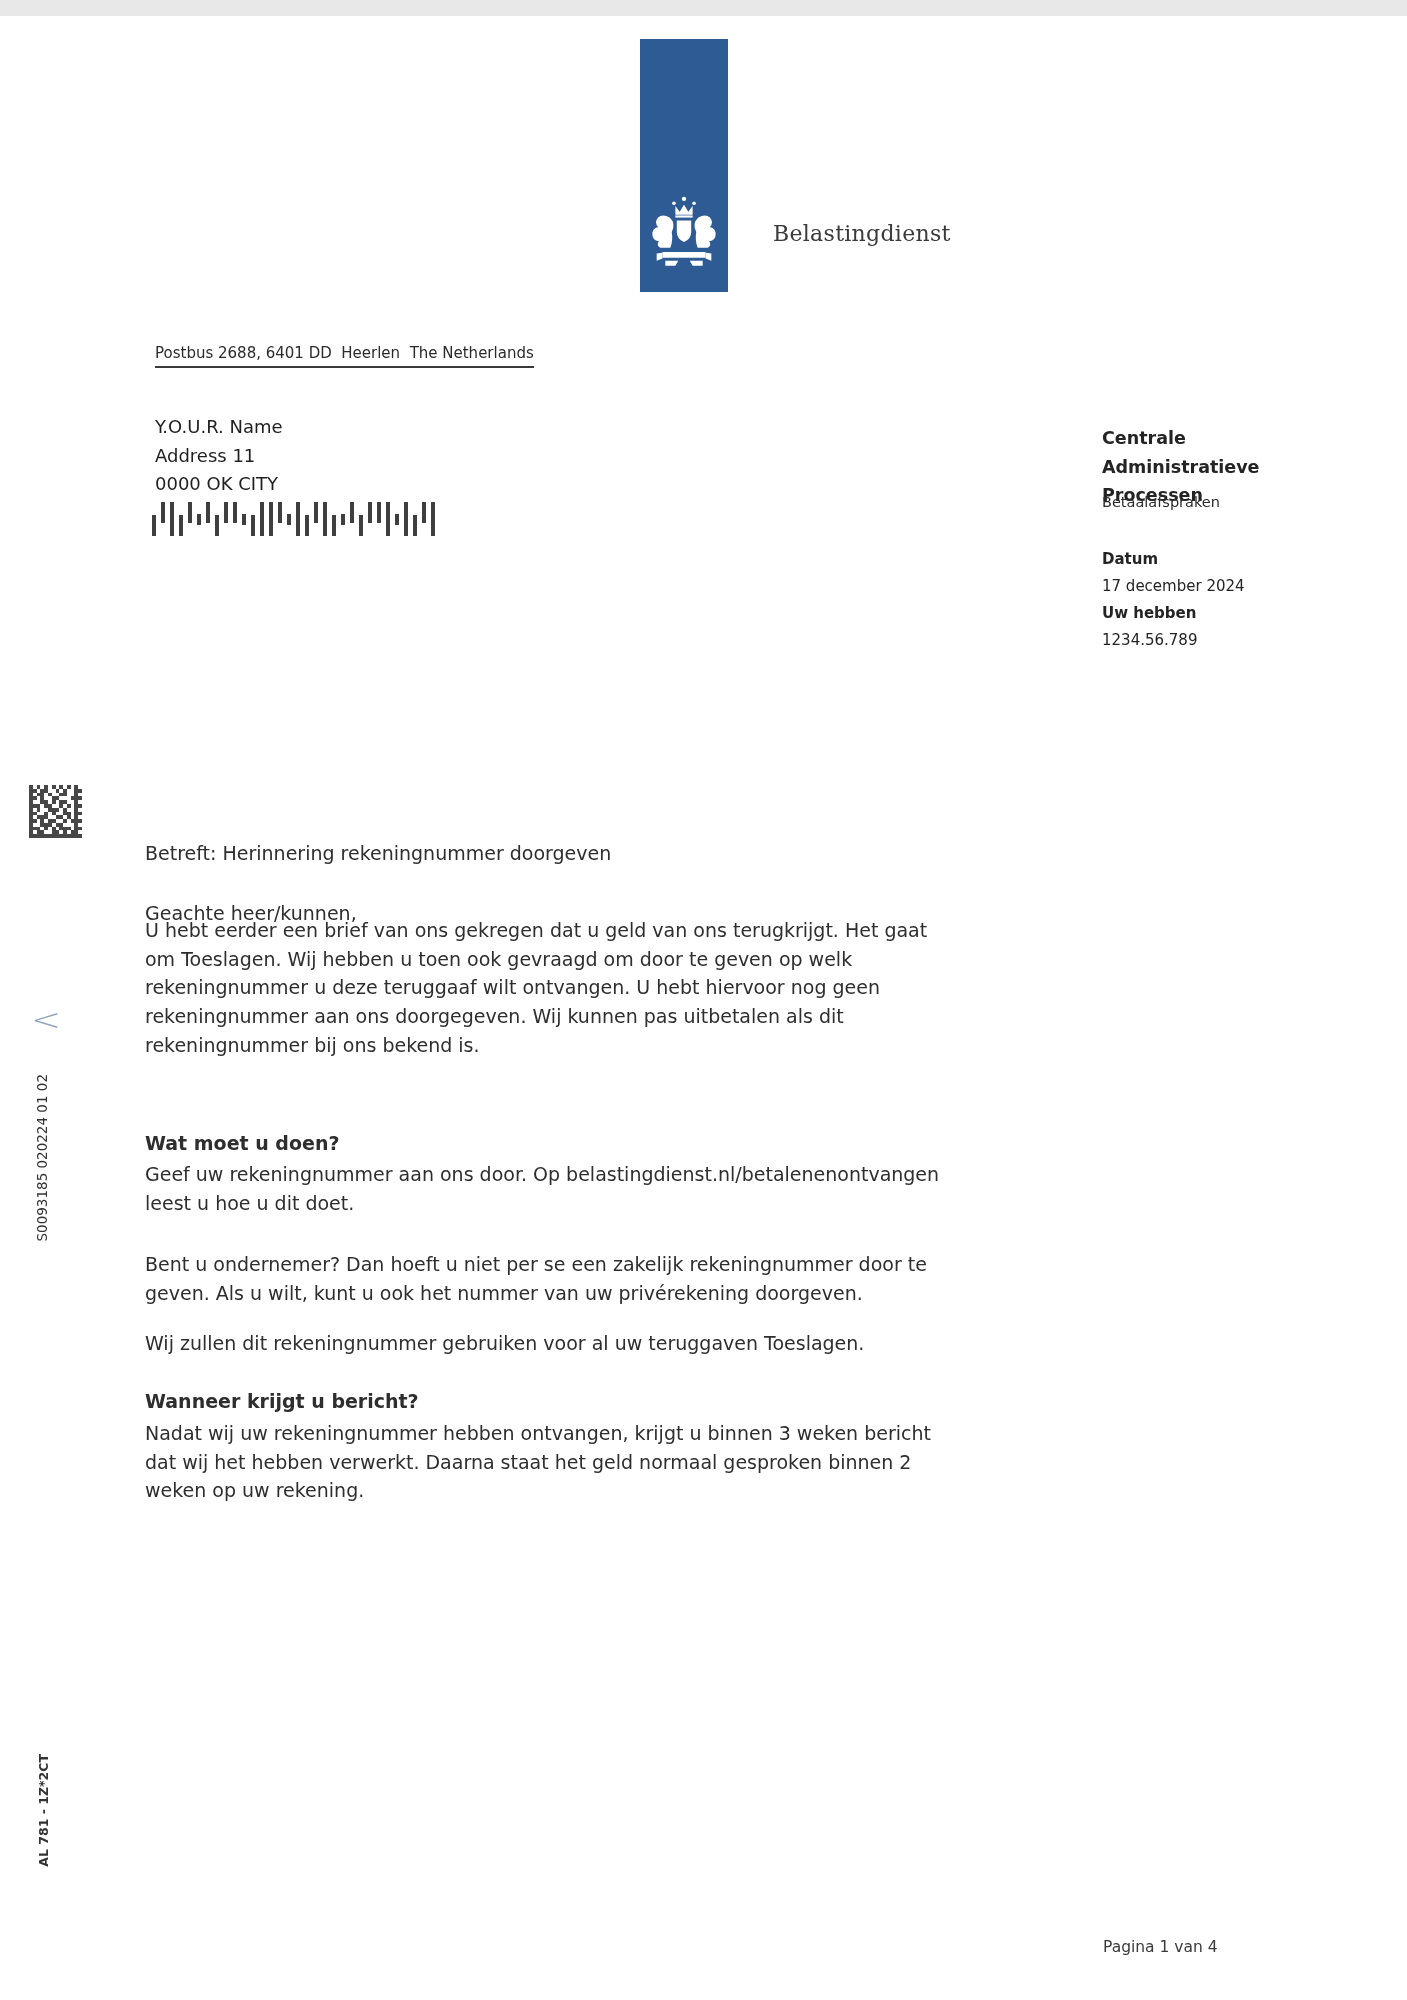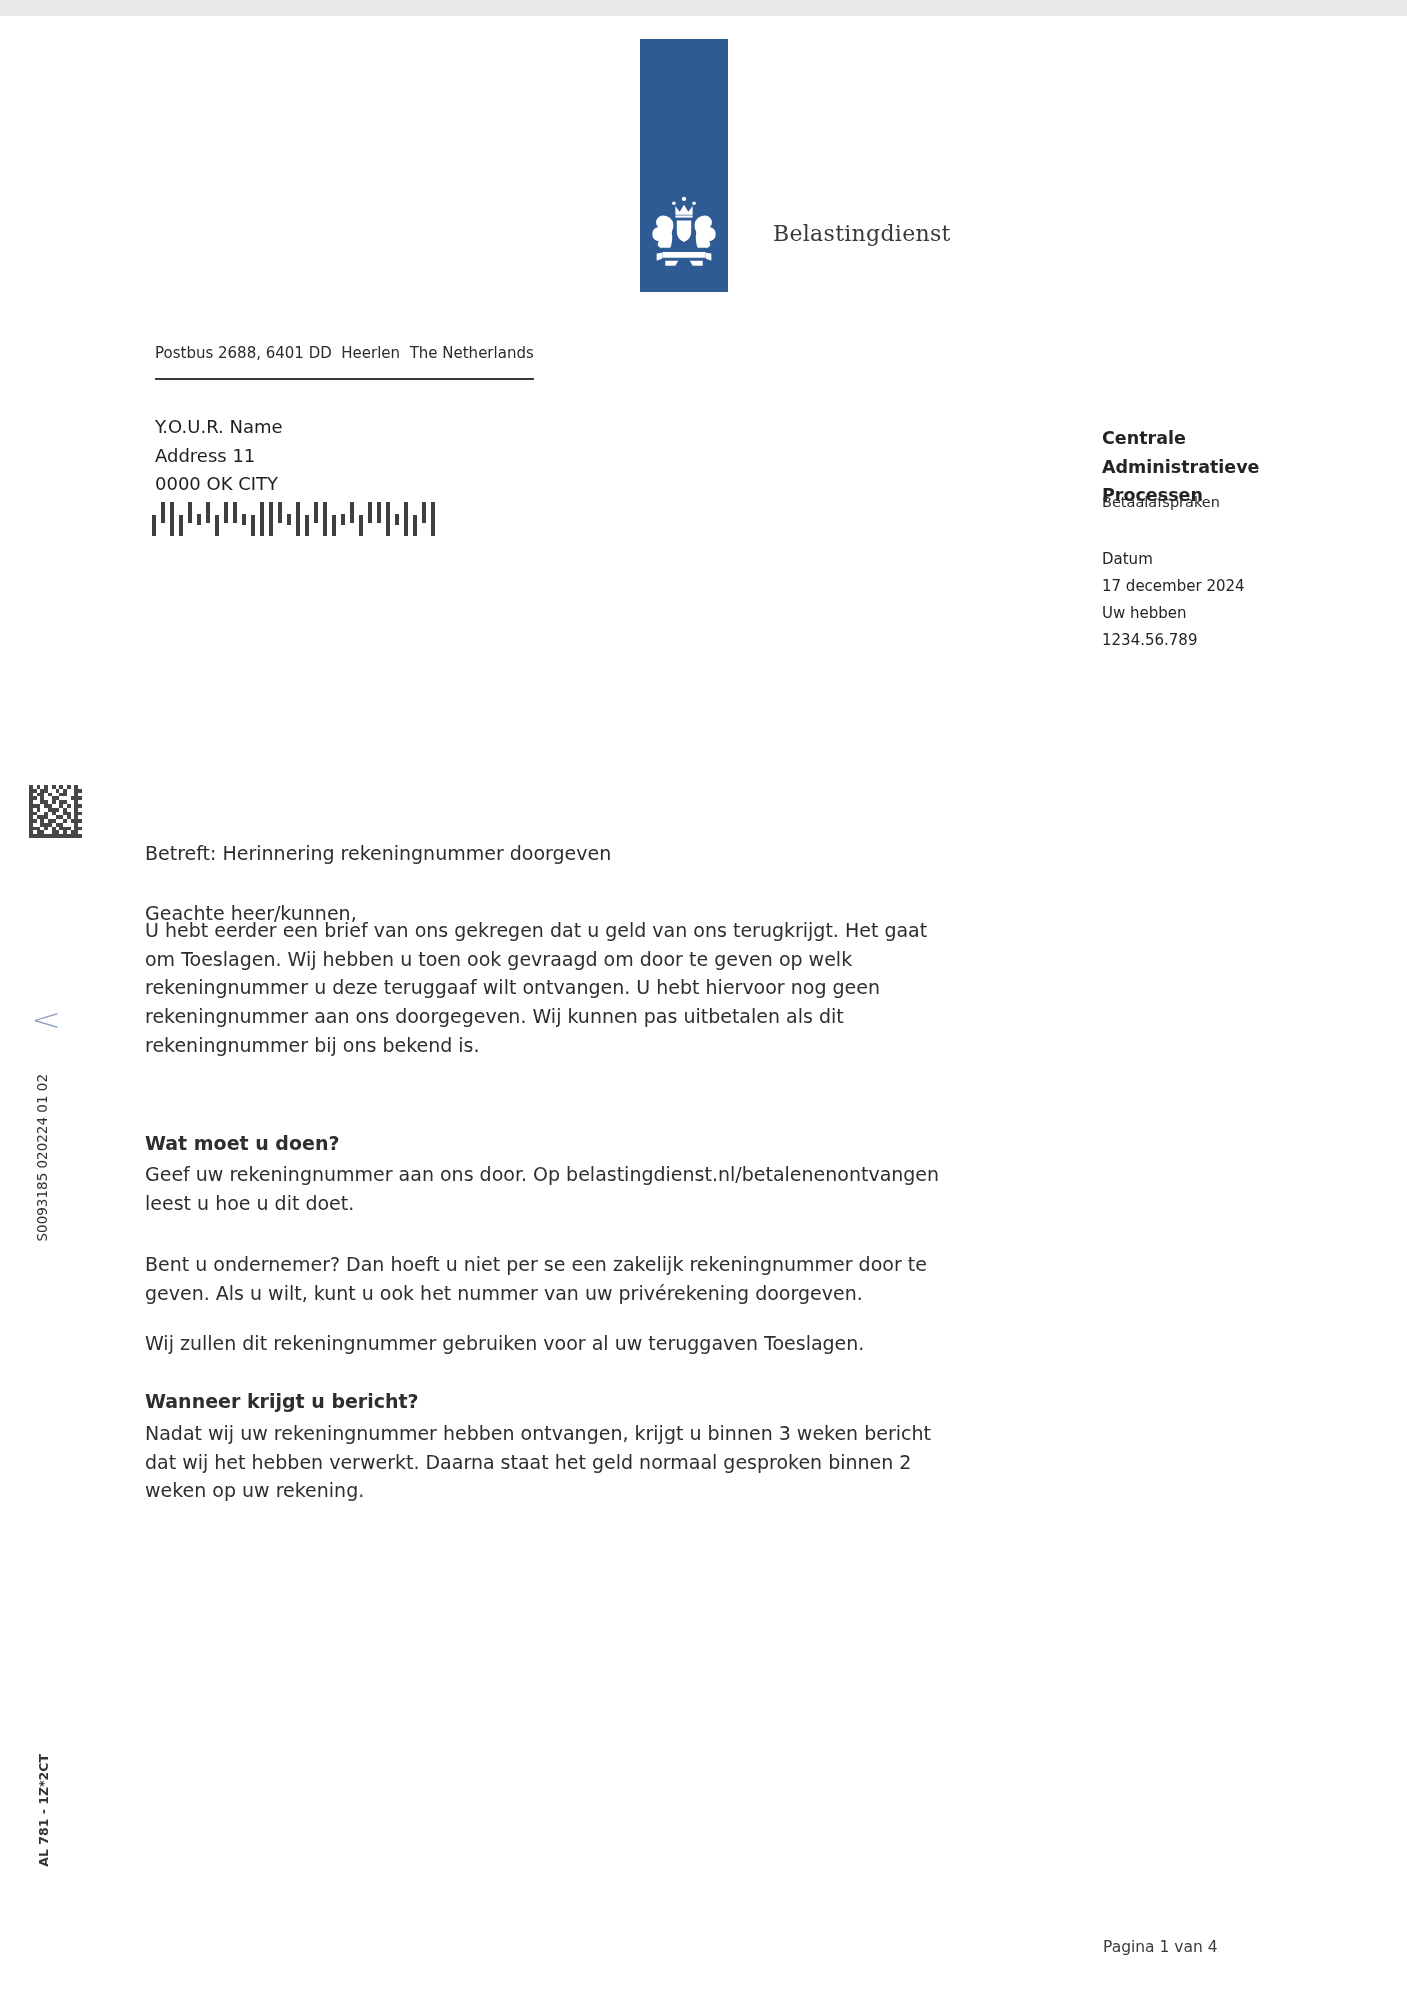--- a/index.html
+++ b/index.html
@@ -24,21 +24,21 @@
   .wordmark {
     position:absolute; left:773px; top:205px;
     font-family:"DejaVu Serif", serif;
     font-size:22px; color:#3a3a3a; letter-spacing:0.3px;
   }
 
   
   .sender-line {
     position:absolute; left:155px; top:328px;
     font-size:15px; white-space:pre-wrap;
-    border-bottom:2px solid #3a3a3a; padding-bottom:16px;
+    border-bottom:2px solid #3a3a3a; padding-bottom:4px;
     color:#2b2b2b;
   }
   .recipient {
     position:absolute; left:155px; top:397px;
     font-size:18px; line-height:30px; white-space:pre-wrap;
     color:#1f1f1f;
   }
 
   
   .kix {
@@ -55,21 +55,21 @@
   .dept {
     position:absolute; left:1102px; top:408px;
     font-size:17.5px; font-weight:bold; line-height:27px;
     white-space:pre-line; color:#242424;
   }
   .dept-sub {
     position:absolute; left:1102px; top:478px;
     font-size:14.5px; color:#2b2b2b;
   }
   .meta { position:absolute; left:1102px; top:530px; font-size:15px; line-height:27px; color:#242424; }
-  .meta .lbl { font-weight:normal; }
+  .meta .lbl { font-weight:bold; }
 
   
   .datamatrix { position:absolute; left:29px; top:769px; width:53px; height:53px; }
   .datamatrix svg { width:100%; height:100%; shape-rendering:crispEdges; }
   .chevron {
     position:absolute; left:31px; top:983px;
     font-size:36px; font-weight:200; color:#8da0ba;
     transform:scaleY(0.85);
   }
   .vtext {

